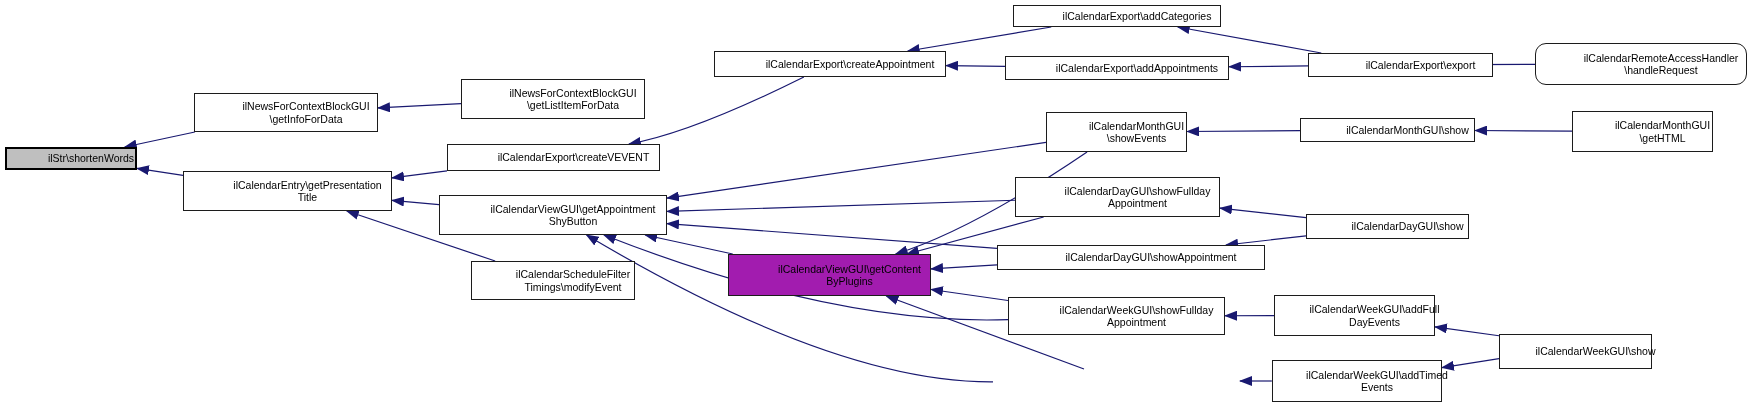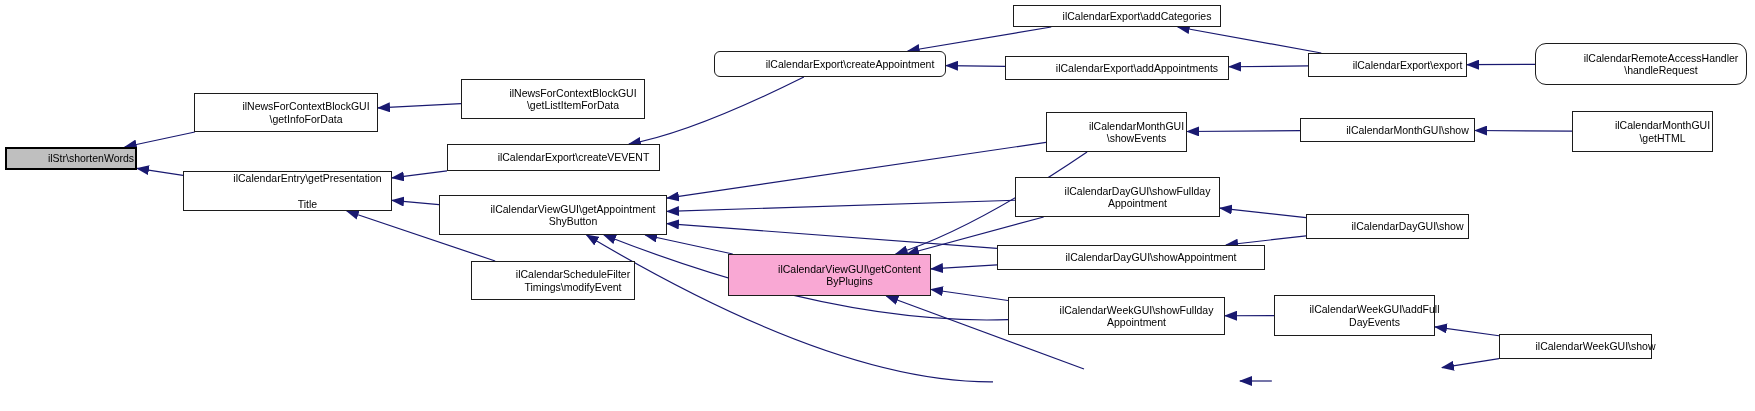--- a/index.html
+++ b/index.html
@@ -66,43 +66,43 @@
       <path d="M732.725,254 L645.1666666666666,235" fill="none" stroke="#191970" stroke-width="1.2" marker-end="url(#arrow)"></path>
     </svg>
   <div class="node-layer">
       <div class="node root" style="left: 5px; top: 147px; width: 132px; height: 23px; background: rgb(191, 191, 191); border-color: rgb(0, 0, 0); color: rgb(0, 0, 0);">
         <div>ilStr\shortenWords</div>
       </div>
       <div class="node" style="left: 194px; top: 93px; width: 184px; height: 39px; background: rgb(255, 255, 255); border-color: rgb(28, 28, 28); color: rgb(0, 0, 0);">
         <div>ilNewsForContextBlockGUI</div>
         <div>\getInfoForData</div>
       </div>
-      <div class="node" style="left: 183px; top: 171px; width: 209px; height: 40px; background: rgb(255, 255, 255); border-color: rgb(28, 28, 28); color: rgb(0, 0, 0); justify-content: space-between;">
+      <div class="node" style="left: 183px; top: 171px; width: 209px; height: 40px; background: rgb(255, 255, 255); border-color: rgb(28, 28, 28); color: rgb(0, 0, 0);">
         <div>ilCalendarEntry\getPresentation</div>
         <div>Title</div>
       </div>
       <div class="node" style="left: 461px; top: 79px; width: 184px; height: 40px; background: rgb(255, 255, 255); border-color: rgb(28, 28, 28); color: rgb(0, 0, 0);">
         <div>ilNewsForContextBlockGUI</div>
         <div>\getListItemForData</div>
       </div>
       <div class="node" style="left: 447px; top: 144px; width: 213px; height: 27px; background: rgb(255, 255, 255); border-color: rgb(28, 28, 28); color: rgb(0, 0, 0);">
         <div>ilCalendarExport\createVEVENT</div>
       </div>
       <div class="node" style="left: 439px; top: 195px; width: 228px; height: 40px; background: rgb(255, 255, 255); border-color: rgb(28, 28, 28); color: rgb(0, 0, 0);">
         <div>ilCalendarViewGUI\getAppointment</div>
         <div>ShyButton</div>
       </div>
       <div class="node" style="left: 471px; top: 261px; width: 164px; height: 39px; background: rgb(255, 255, 255); border-color: rgb(28, 28, 28); color: rgb(0, 0, 0);">
         <div>ilCalendarScheduleFilter</div>
         <div>Timings\modifyEvent</div>
       </div>
-      <div class="node" style="left: 714px; top: 51px; width: 232px; height: 26px; background: rgb(255, 255, 255); border-color: rgb(28, 28, 28); color: rgb(0, 0, 0); border-radius: 6px;">
+      <div class="node" style="left: 714px; top: 51px; width: 232px; height: 26px; background: rgb(255, 255, 255); border-color: rgb(28, 28, 28); color: rgb(0, 0, 0);">
         <div>ilCalendarExport\createAppointment</div>
       </div>
-      <div class="node" style="left: 728px; top: 254px; width: 203px; height: 42px; background: #f9a8d4; border-color: rgb(28, 28, 28); color: rgb(0, 0, 0);">
+      <div class="node" style="left: 728px; top: 254px; width: 203px; height: 42px; background: #a21caf; border-color: rgb(28, 28, 28); color: rgb(0, 0, 0);">
         <div>ilCalendarViewGUI\getContent</div>
         <div>ByPlugins</div>
       </div>
       <div class="node" style="left: 1013px; top: 5px; width: 208px; height: 22px; background: rgb(255, 255, 255); border-color: rgb(28, 28, 28); color: rgb(0, 0, 0);">
         <div>ilCalendarExport\addCategories</div>
       </div>
       <div class="node" style="left: 1005px; top: 56px; width: 224px; height: 24px; background: rgb(255, 255, 255); border-color: rgb(28, 28, 28); color: rgb(0, 0, 0);">
         <div>ilCalendarExport\addAppointments</div>
       </div>
       <div class="node" style="left: 1046px; top: 112px; width: 141px; height: 40px; background: rgb(255, 255, 255); border-color: rgb(28, 28, 28); color: rgb(0, 0, 0);">
@@ -113,38 +113,42 @@
         <div>ilCalendarDayGUI\showFullday</div>
         <div>Appointment</div>
       </div>
       <div class="node" style="left: 997px; top: 245px; width: 268px; height: 25px; background: rgb(255, 255, 255); border-color: rgb(28, 28, 28); color: rgb(0, 0, 0);">
         <div>ilCalendarDayGUI\showAppointment</div>
       </div>
       <div class="node" style="left: 1008px; top: 297px; width: 217px; height: 38px; background: rgb(255, 255, 255); border-color: rgb(28, 28, 28); color: rgb(0, 0, 0);">
         <div>ilCalendarWeekGUI\showFullday</div>
         <div>Appointment</div>
       </div>
-      <div class="node" style="left: 1308px; top: 53px; width: 159px; height: 24px; background: rgb(255, 255, 255); border-color: rgb(28, 28, 28); color: rgb(0, 0, 0);">
+      <div class="node" style="left: 1308px; top: 53px; width: 185px; height: 24px; background: rgb(255, 255, 255); border-color: rgb(28, 28, 28); color: rgb(0, 0, 0);">
         <div>ilCalendarExport\export</div>
       </div>
       <div class="node" style="left: 1306px; top: 214px; width: 163px; height: 25px; background: rgb(255, 255, 255); border-color: rgb(28, 28, 28); color: rgb(0, 0, 0);">
         <div>ilCalendarDayGUI\show</div>
       </div>
       <div class="node" style="left: 1300px; top: 118px; width: 175px; height: 24px; background: rgb(255, 255, 255); border-color: rgb(28, 28, 28); color: rgb(0, 0, 0);">
         <div>ilCalendarMonthGUI\show</div>
       </div>
       <div class="node" style="left: 1274px; top: 295px; width: 161px; height: 41px; background: rgb(255, 255, 255); border-color: rgb(28, 28, 28); color: rgb(0, 0, 0);">
         <div>ilCalendarWeekGUI\addFull</div>
         <div>DayEvents</div>
       </div>
+      <div class="node" style="left: 1272px; top: 360px; width: 170px; height: 42px; background: rgb(255, 255, 255); border-color: rgb(28, 28, 28); color: rgb(0, 0, 0);">
+        <div>ilCalendarWeekGUI\addTimed</div>
+        <div>Events</div>
+      </div>
       <div class="node" style="left: 1535px; top: 43px; width: 212px; height: 42px; background: rgb(255, 255, 255); border-color: rgb(28, 28, 28); color: rgb(0, 0, 0); border-radius: 11px;">
         <div>ilCalendarRemoteAccessHandler</div>
         <div>\handleRequest</div>
       </div>
       <div class="node" style="left: 1572px; top: 111px; width: 141px; height: 41px; background: rgb(255, 255, 255); border-color: rgb(28, 28, 28); color: rgb(0, 0, 0);">
         <div>ilCalendarMonthGUI</div>
         <div>\getHTML</div>
       </div>
-      <div class="node" style="left: 1499px; top: 334px; width: 153px; height: 25px; background: rgb(255, 255, 255); border-color: rgb(28, 28, 28); color: rgb(0, 0, 0);">
+      <div class="node" style="left: 1499px; top: 334px; width: 153px; height: 35px; background: rgb(255, 255, 255); border-color: rgb(28, 28, 28); color: rgb(0, 0, 0);">
         <div>ilCalendarWeekGUI\show</div>
       </div>
     </div>
 </div>
 
 </body></html>

